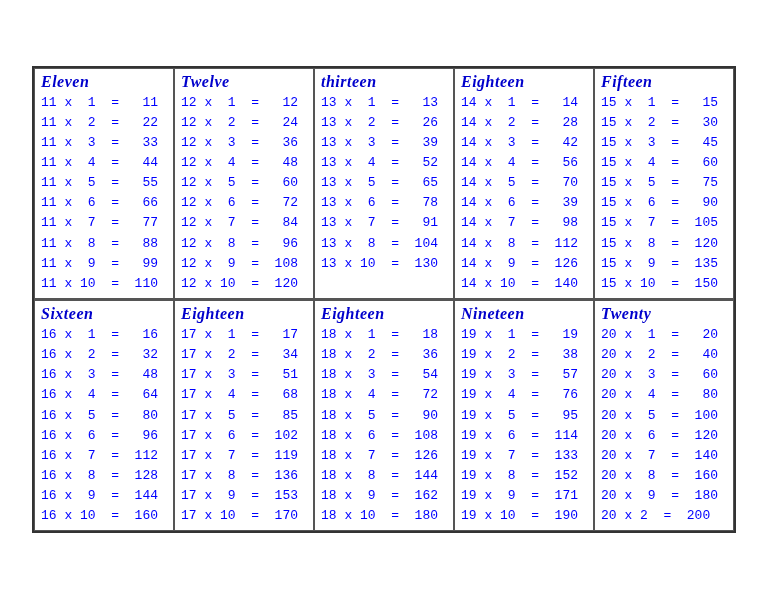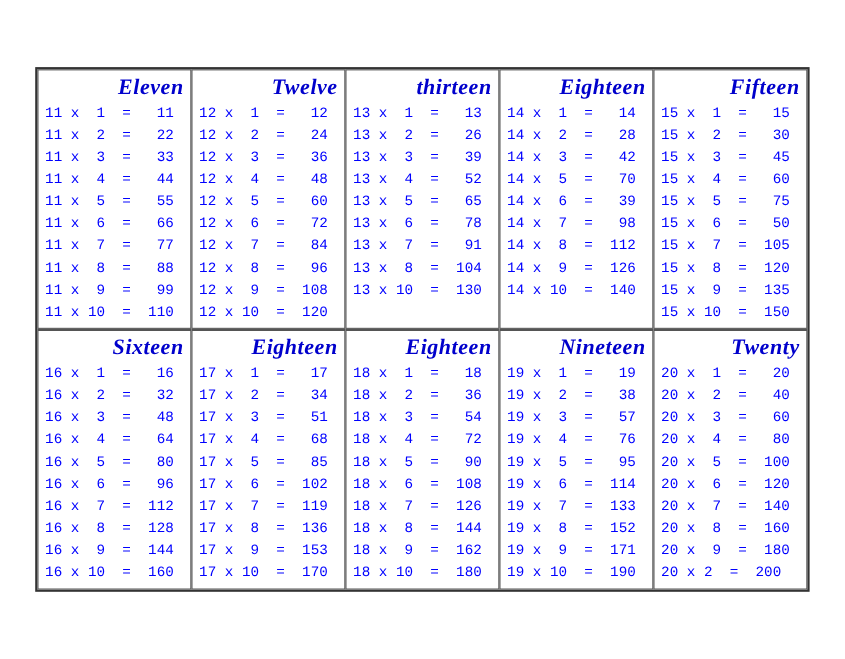--- a/index.html
+++ b/index.html
@@ -20,25 +20,25 @@
       display: grid;
       grid-template-columns: repeat(5, 1fr);
       border-collapse: collapse;
     }
     .cell {
       border: 1.5px solid #555;
       padding: 4px 6px;
       min-width: 140px;
     }
     .cell-title {
-      font-size: 20px;
+      font-size: 16px;
       font-weight: bold;
       color: #00c;
       font-style: italic;
-      text-align: right;
+      text-align: left;
       font-family: 'Times New Roman', serif;
       margin-bottom: 2px;
       letter-spacing: 0.5px;
     }
     .eq-row {
       font-size: 13px;
       color: #00f;
       font-family: 'Courier New', monospace;
       white-space: pre;
       line-height: 1.55;
@@ -88,35 +88,36 @@
         <div class="eq-row">13 x  6  =   78</div>
         <div class="eq-row">13 x  7  =   91</div>
         <div class="eq-row">13 x  8  =  104</div>
         <div class="eq-row">13 x 10  =  130</div>
       </div>
       <div class="cell">
         <div class="cell-title">Eighteen</div>
         <div class="eq-row">14 x  1  =   14</div>
         <div class="eq-row">14 x  2  =   28</div>
         <div class="eq-row">14 x  3  =   42</div>
+        <div class="eq-row">14 x  4  =   56</div>
         <div class="eq-row">14 x  5  =   70</div>
         <div class="eq-row">14 x  6  =   39</div>
         <div class="eq-row">14 x  7  =   98</div>
         <div class="eq-row">14 x  8  =  112</div>
         <div class="eq-row">14 x  9  =  126</div>
         <div class="eq-row">14 x 10  =  140</div>
       </div>
       <div class="cell">
         <div class="cell-title">Fifteen</div>
         <div class="eq-row">15 x  1  =   15</div>
         <div class="eq-row">15 x  2  =   30</div>
         <div class="eq-row">15 x  3  =   45</div>
         <div class="eq-row">15 x  4  =   60</div>
         <div class="eq-row">15 x  5  =   75</div>
-        <div class="eq-row">15 x  6  =   50</div>
+        <div class="eq-row">15 x  6  =   90</div>
         <div class="eq-row">15 x  7  =  105</div>
         <div class="eq-row">15 x  8  =  120</div>
         <div class="eq-row">15 x  9  =  135</div>
         <div class="eq-row">15 x 10  =  150</div>
       </div>
       <div class="cell section-divider">
         <div class="cell-title">Sixteen</div>
         <div class="eq-row">16 x  1  =   16</div>
         <div class="eq-row">16 x  2  =   32</div>
         <div class="eq-row">16 x  3  =   48</div>

